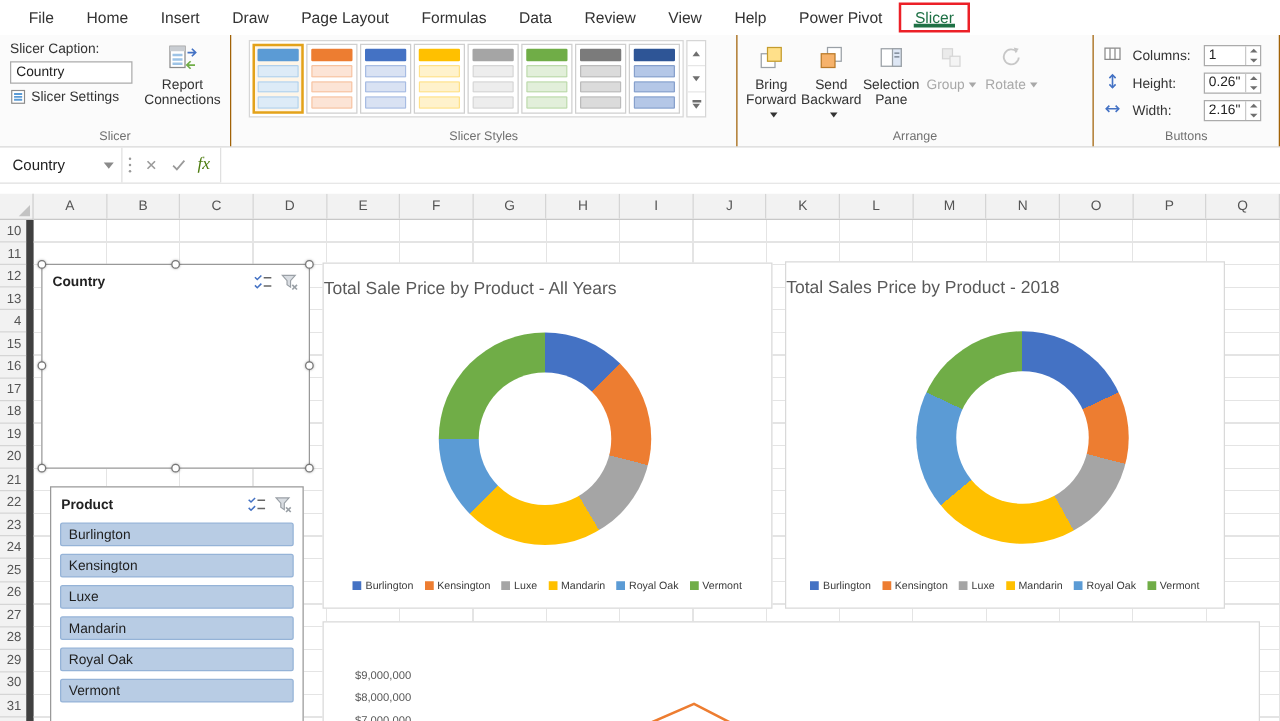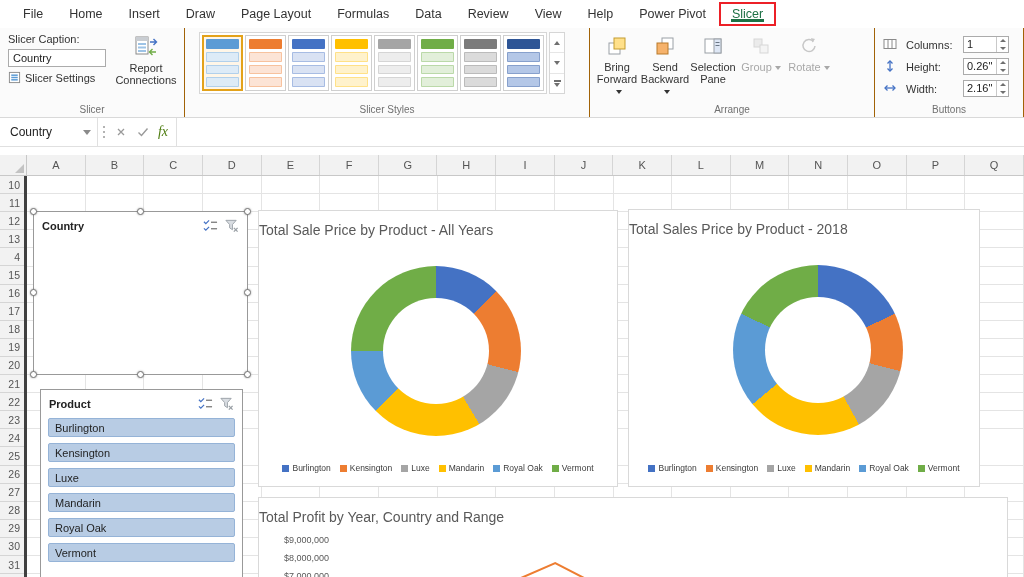--- a/index.html
+++ b/index.html
@@ -91,21 +91,21 @@
   .sheet { position:absolute; top:155px; left:0; width:1024px; height:422px; background:#fff; }
   .corner { position:absolute; left:0; top:0; width:27px; height:21px; background:#F2F2F2;
             border-right:1px solid #C8C8C8; border-bottom:1px solid #C8C8C8; }
   .corner i { position:absolute; right:2px; bottom:2px; width:0; height:0;
               border-left:9px solid transparent; border-bottom:9px solid #C3C3C3; }
   .colhdrs { position:absolute; left:27px; top:0; right:0; height:21px; display:flex;
              background:#F2F2F2; border-bottom:1px solid #C8C8C8; overflow:hidden; }
   .colhdr { flex:0 0 58.65px; display:flex; align-items:center; justify-content:center;
             font-size:11px; color:#555; border-right:1px solid #D5D5D5; }
   .rowhdrs { position:absolute; left:0; top:21px; width:27px; bottom:0; display:flex;
-             flex-direction:column; background:#F2F2F2; border-right:3px solid #404040; overflow:hidden; }
+             flex-direction:column; background:#F2F2F2; border-right:6px solid #404040; overflow:hidden; }
   .rowhdr { flex:0 0 18.1px; display:flex; align-items:center; justify-content:flex-end;
             padding-right:4px; font-size:10.5px; color:#555; border-bottom:1px solid #D5D5D5; }
   .cells { position:absolute; left:27px; top:21px; right:0; bottom:0; overflow:hidden;
     background-image:
       repeating-linear-gradient(to right, transparent 0 57.65px, #E4E4E4 57.65px 58.65px),
       repeating-linear-gradient(to bottom, transparent 0 17.1px, #E4E4E4 17.1px 18.1px); }
 
   
   .slicer { position:absolute; background:#fff; border:1px solid #999; }
   .slicer-country { left:6px; top:35px; width:215px; height:164px; }
@@ -570,21 +570,20 @@
             <span class="leg-label">Royal Oak</span>
           </span>
           <span class="leg-item">
             <span class="leg-swatch" style="background: rgb(112, 173, 71);"></span>
             <span class="leg-label">Vermont</span>
           </span>
         </div>
     </div>
 
     <div class="panel p3">
-      <div class="chart-title">Total Profit by Year, Country and Range</div>
       <div class="yticks">
           <div class="ytick">$9,000,000</div>
           <div class="ytick">$8,000,000</div>
           <div class="ytick">$7,000,000</div>
         </div>
       <svg class="profit-svg" viewBox="0 0 750 90" preserveAspectRatio="none">
         <polyline fill="none" stroke-width="2" points="249.8,82.8 297.0,63.0 336.8,82.8" stroke="#ED7D31"></polyline>
       </svg>
     </div>
 

